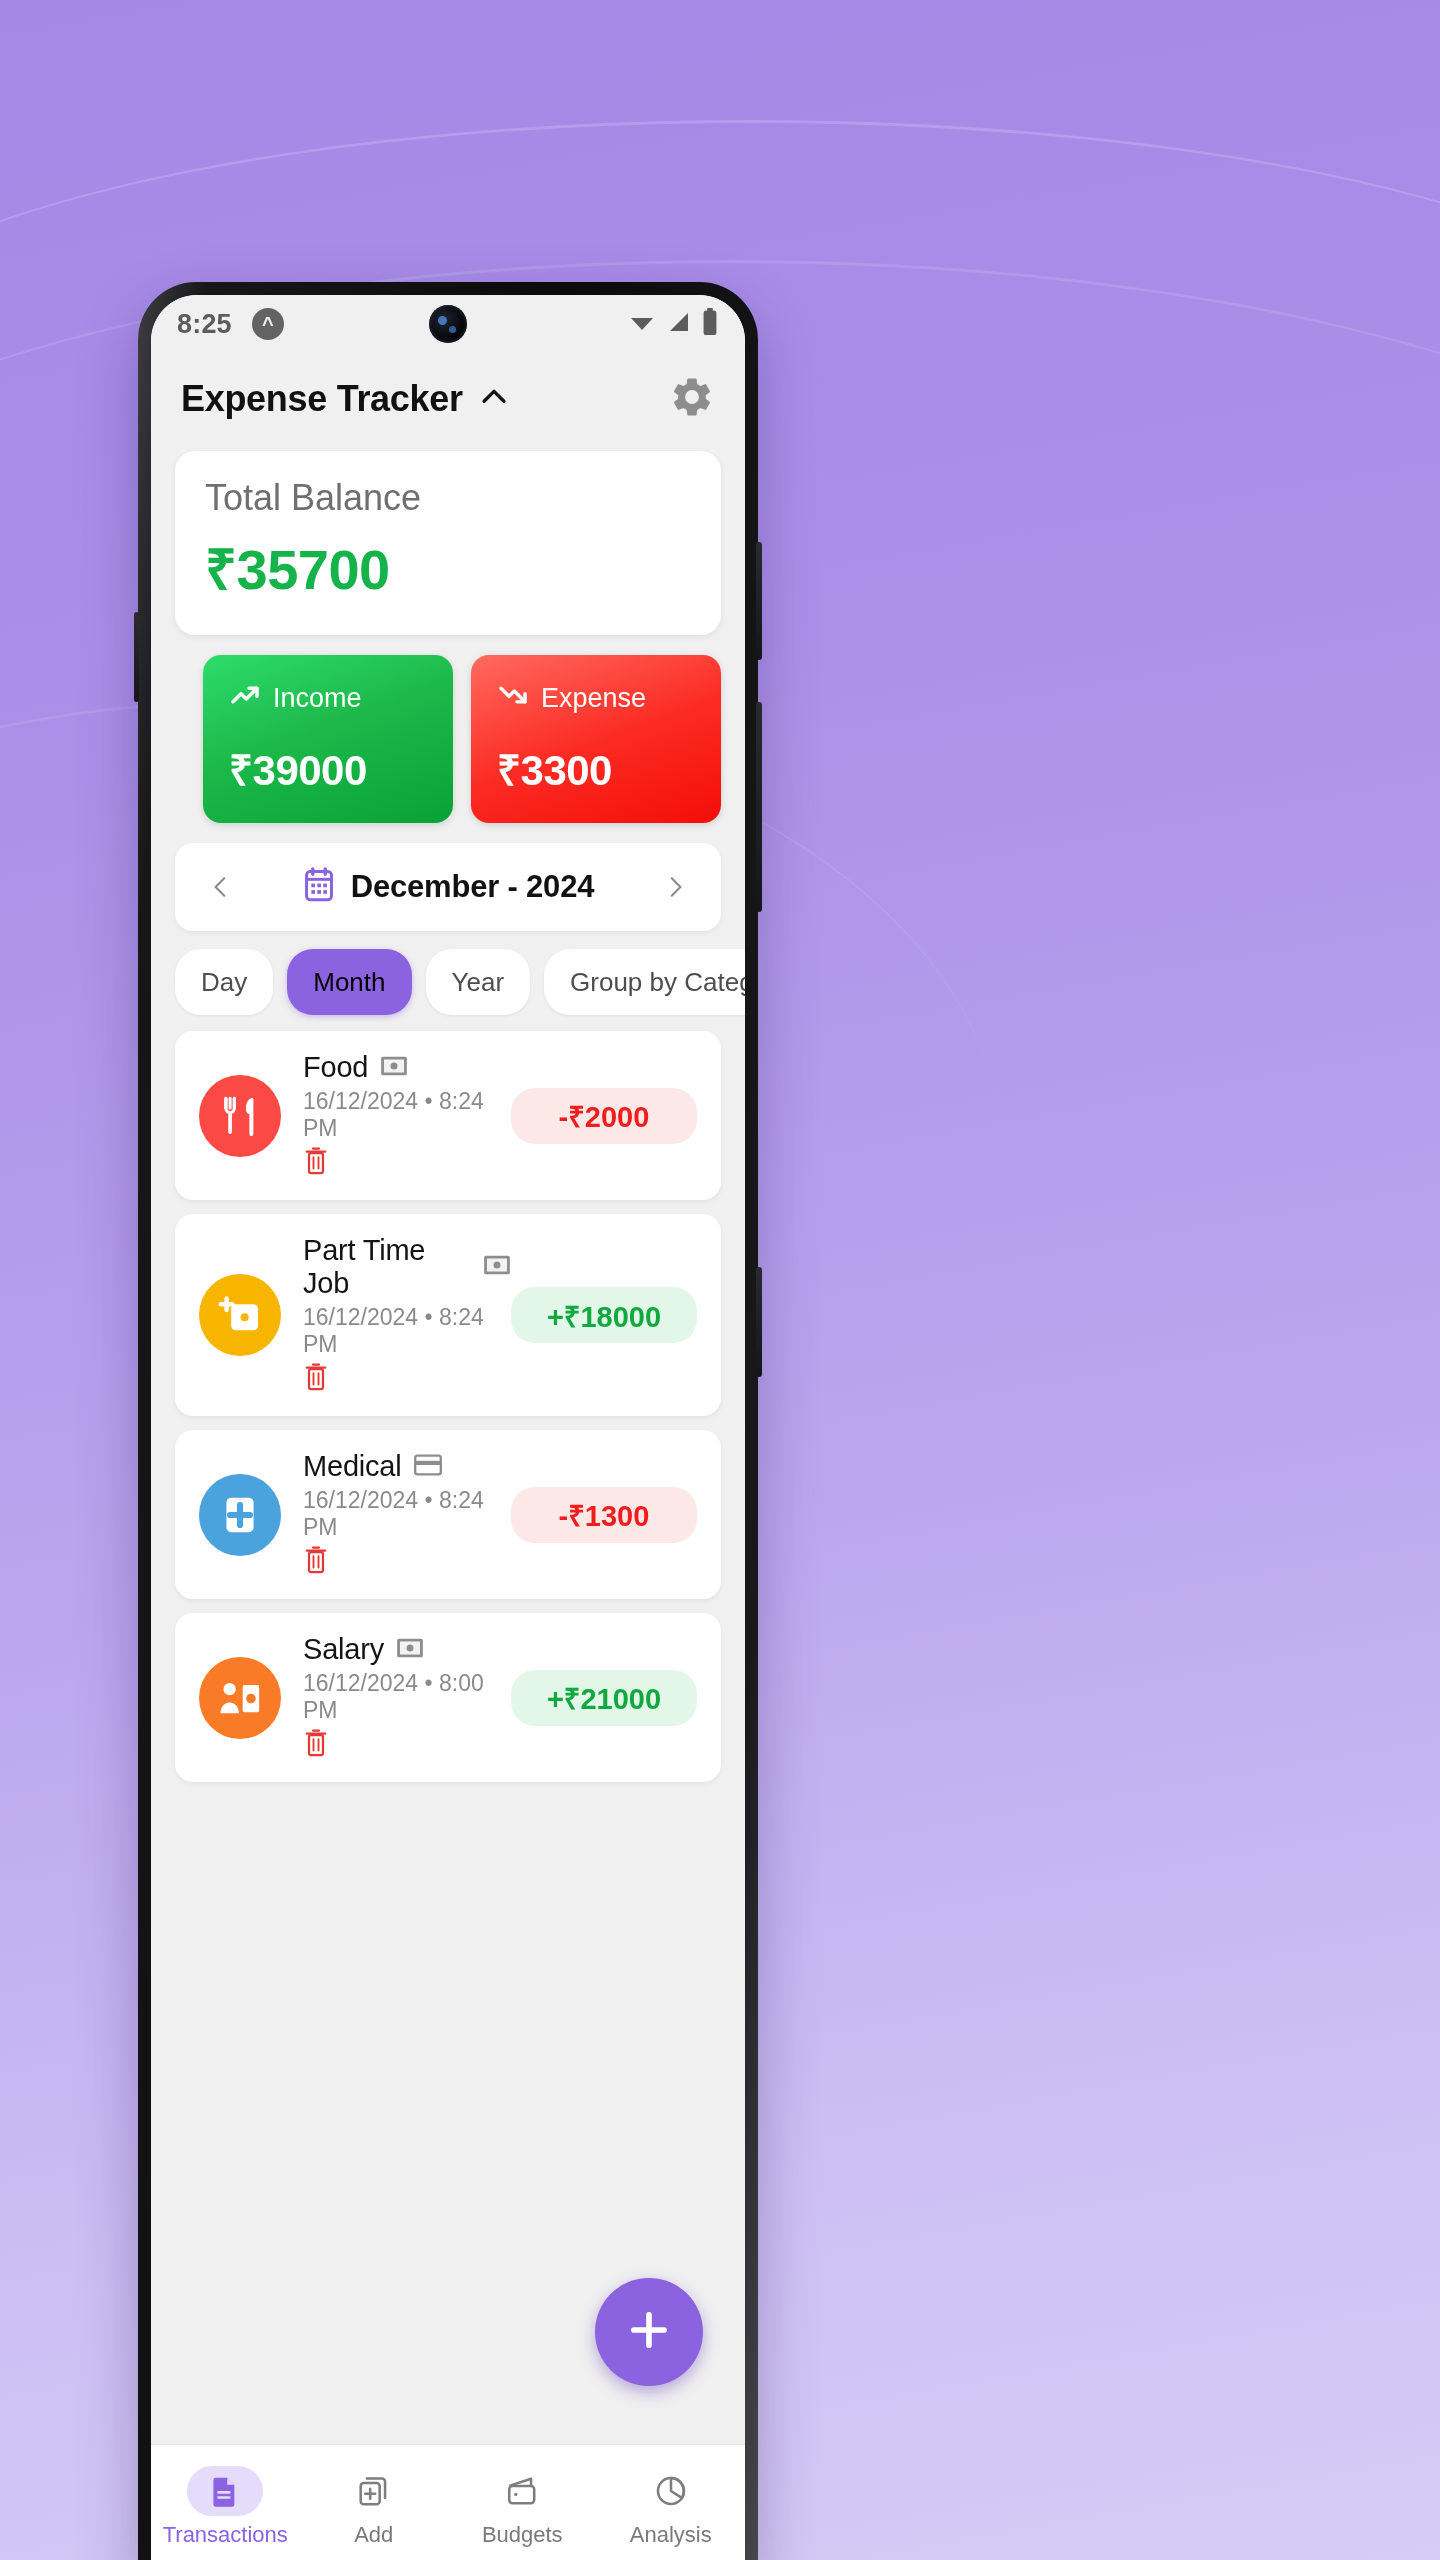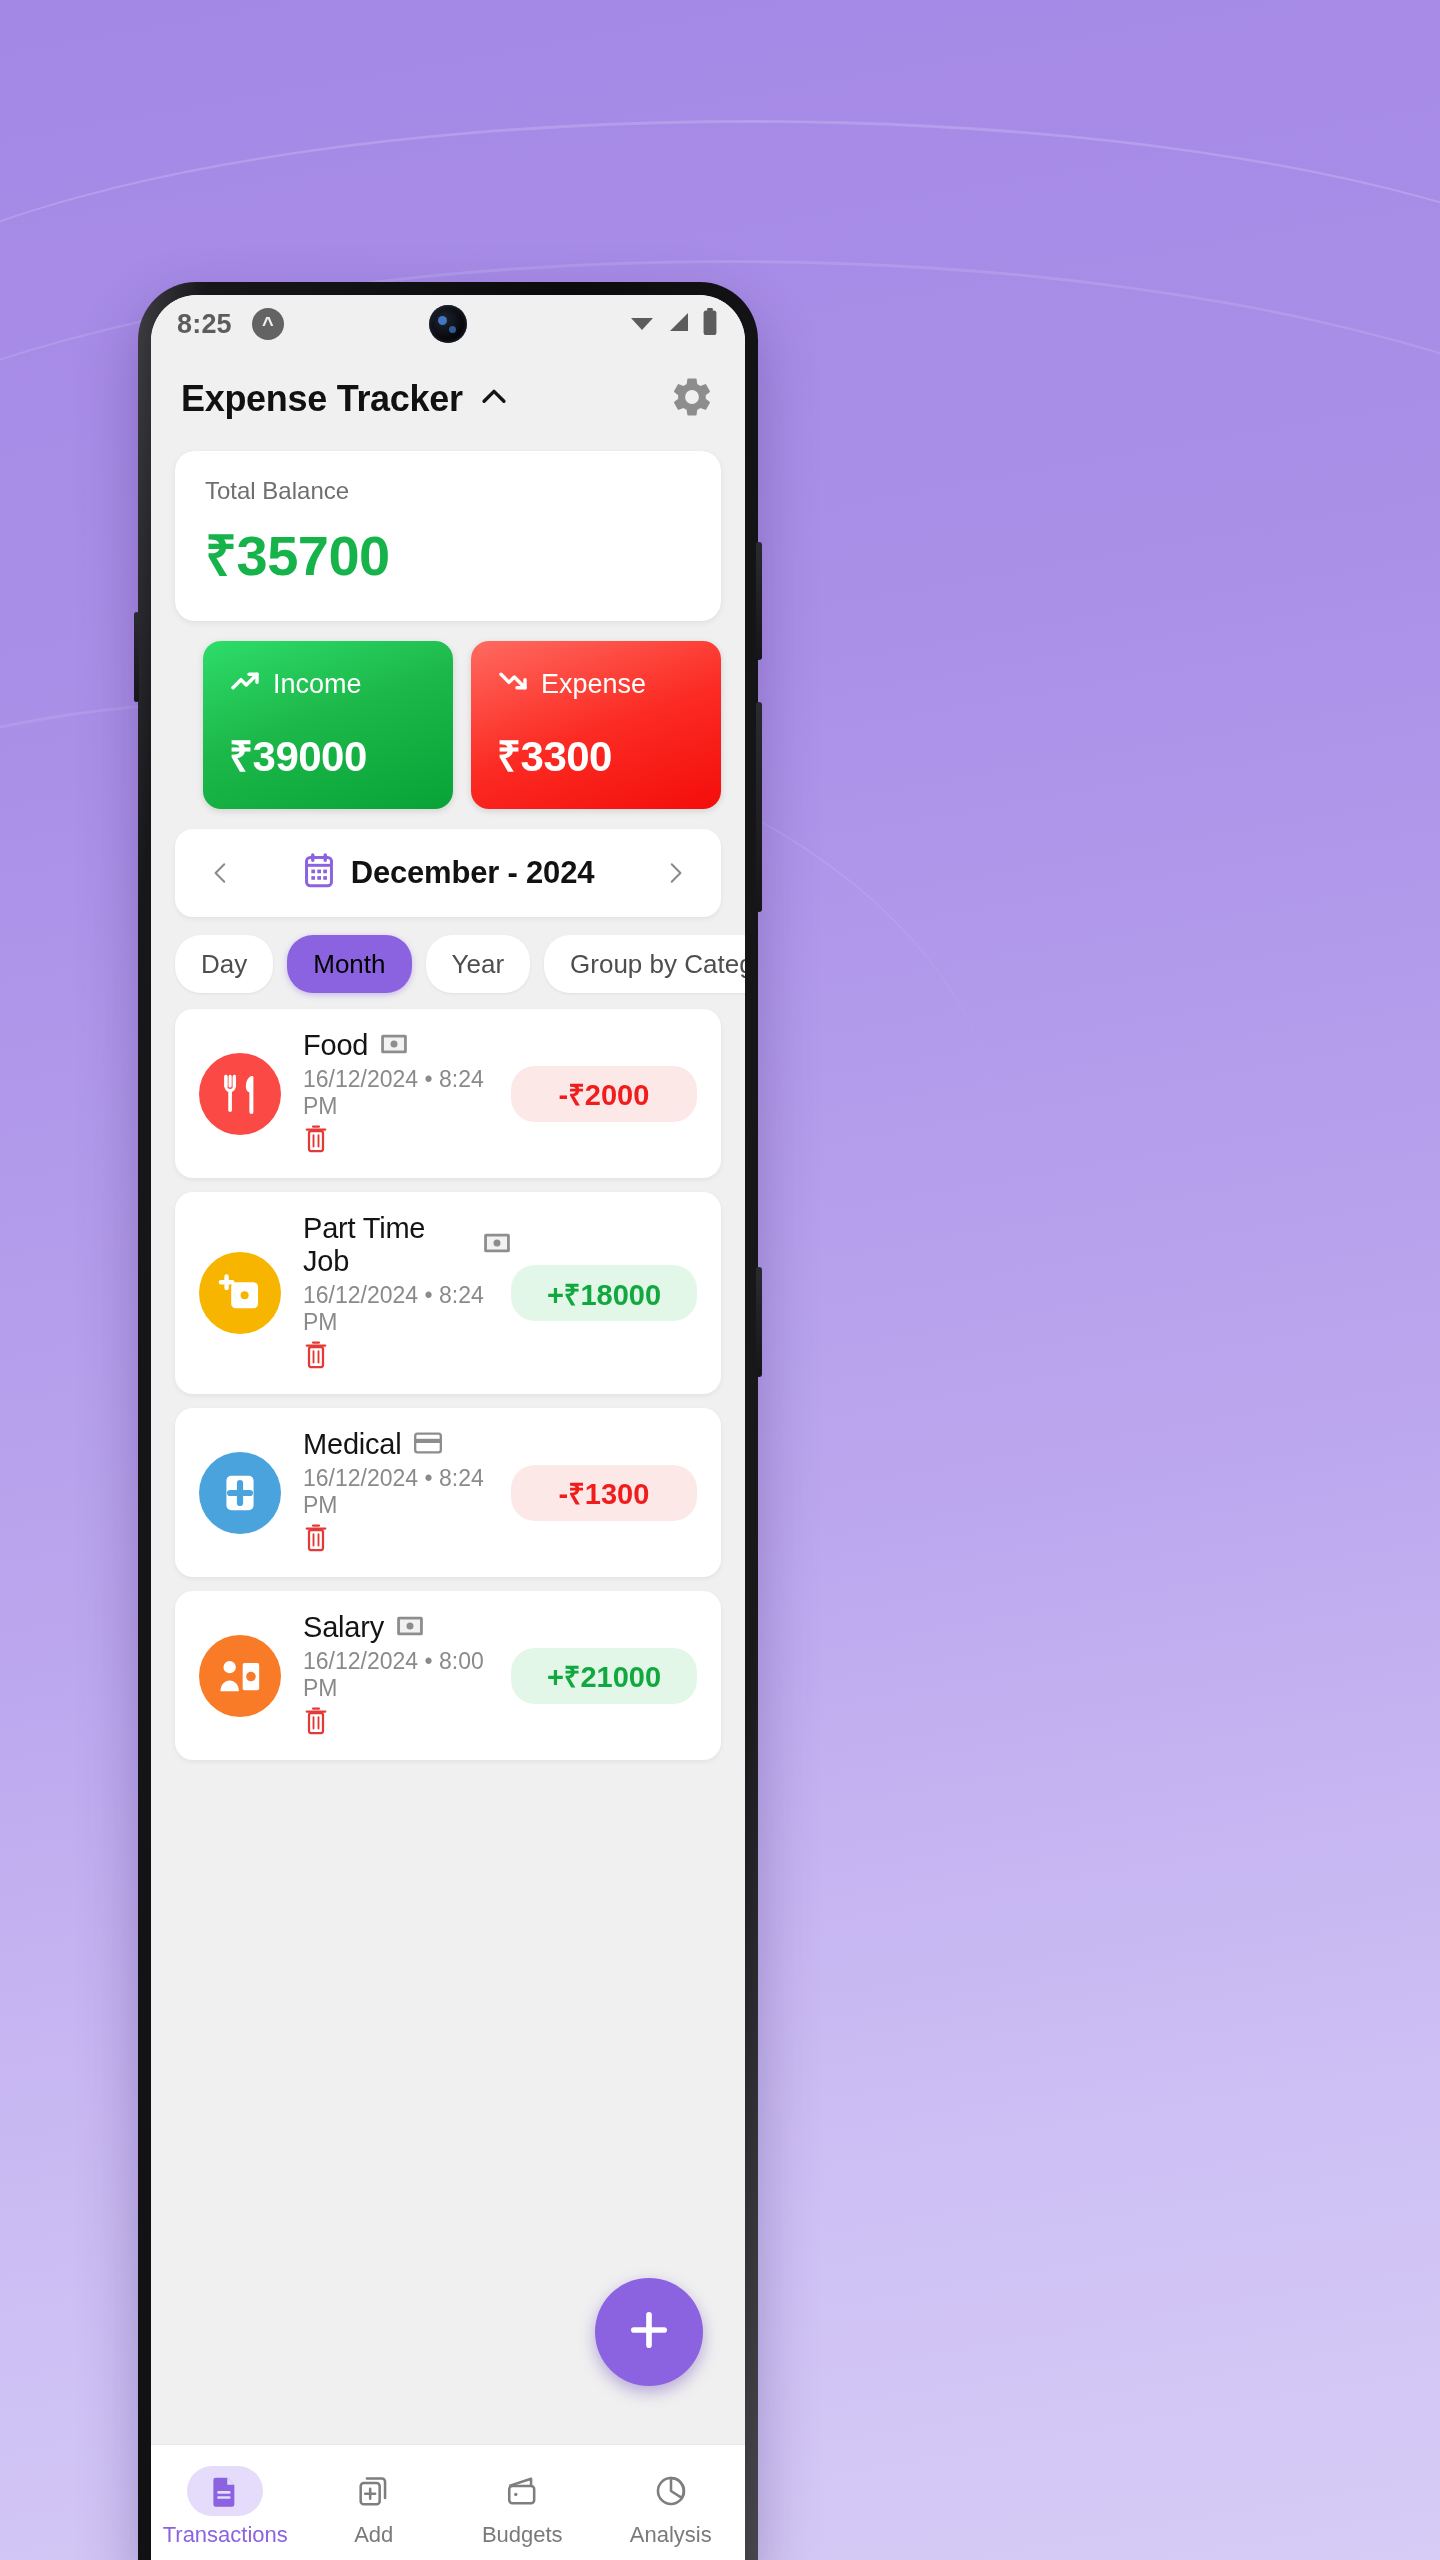--- a/index.html
+++ b/index.html
@@ -62,21 +62,21 @@
   .chev-up{margin-left:14px;display:inline-block;}
   .gear{margin-left:auto;}
 
   .content{padding:0 24px;background:#f0f0f0;}
 
   
   .balance-card{
     background:#fff;border-radius:20px;padding:26px 30px 30px 30px;margin-top:6px;
     box-shadow:0 2px 6px rgba(0,0,0,.07);
   }
-  .bal-label{font-size:24px;color:#6f6f6f;margin-bottom:10px;}
+  .bal-label{font-size:36px;color:#6f6f6f;margin-bottom:10px;}
   .bal-amount{font-size:56px;font-weight:bold;color:#16b24a;letter-spacing:-.5px;}
 
   
   .ie-row{display:flex;gap:18px;margin-top:20px;padding-left:28px;}
   .ie-card{flex:1;border-radius:18px;padding:24px 26px 26px 26px;color:#fff;box-shadow:0 2px 7px rgba(0,0,0,.13);}
   .ie-income{background:linear-gradient(160deg,#2ddd6a 0%,#1db84a 45%,#07a336 100%);}
   .ie-expense{background:linear-gradient(160deg,#ff6a60 0%,#fb2b23 52%,#f40d0a 100%);}
   .ie-head{display:flex;align-items:center;gap:12px;font-size:27px;margin-bottom:22px;}
   .ie-amt{font-size:42px;font-weight:bold;letter-spacing:-.5px;}
 
@@ -84,21 +84,21 @@
   .month-bar{
     background:#fff;border-radius:18px;margin-top:20px;height:88px;
     display:flex;align-items:center;padding:0 26px;box-shadow:0 2px 5px rgba(0,0,0,.06);
   }
   .month-mid{flex:1;display:flex;align-items:center;justify-content:center;gap:15px;}
   .month-text{font-size:31px;font-weight:bold;color:#121212;letter-spacing:-.2px;}
   .arrow{width:40px;display:flex;align-items:center;justify-content:center;}
 
   
   .chips{display:flex;gap:14px;margin-top:18px;}
-  .chip{background:#fff;border-radius:26px;padding:0 26px;height:58px;display:flex;align-items:center;
+  .chip{background:#fff;border-radius:26px;padding:0 26px;height:66px;display:flex;align-items:center;
         font-size:26px;color:#4e4e4e;box-shadow:0 1px 3px rgba(0,0,0,.07);white-space:nowrap;}
   .chip.active{background:#8b63e0;color:#000000;box-shadow:0 2px 6px rgba(125,85,215,.35);}
 
   
   .tx-list{margin-top:16px;}
   .tx{background:#fff;border-radius:18px;margin-bottom:14px;padding:20px 24px;display:flex;align-items:center;
       box-shadow:0 2px 5px rgba(0,0,0,.06);min-height:130px;}
   .tx-ico{width:82px;height:82px;border-radius:50%;flex:none;display:flex;align-items:center;justify-content:center;margin-right:22px;}
   .tx-mid{flex:1;min-width:0;}
   .tx-title-row{display:flex;align-items:center;gap:12px;}

